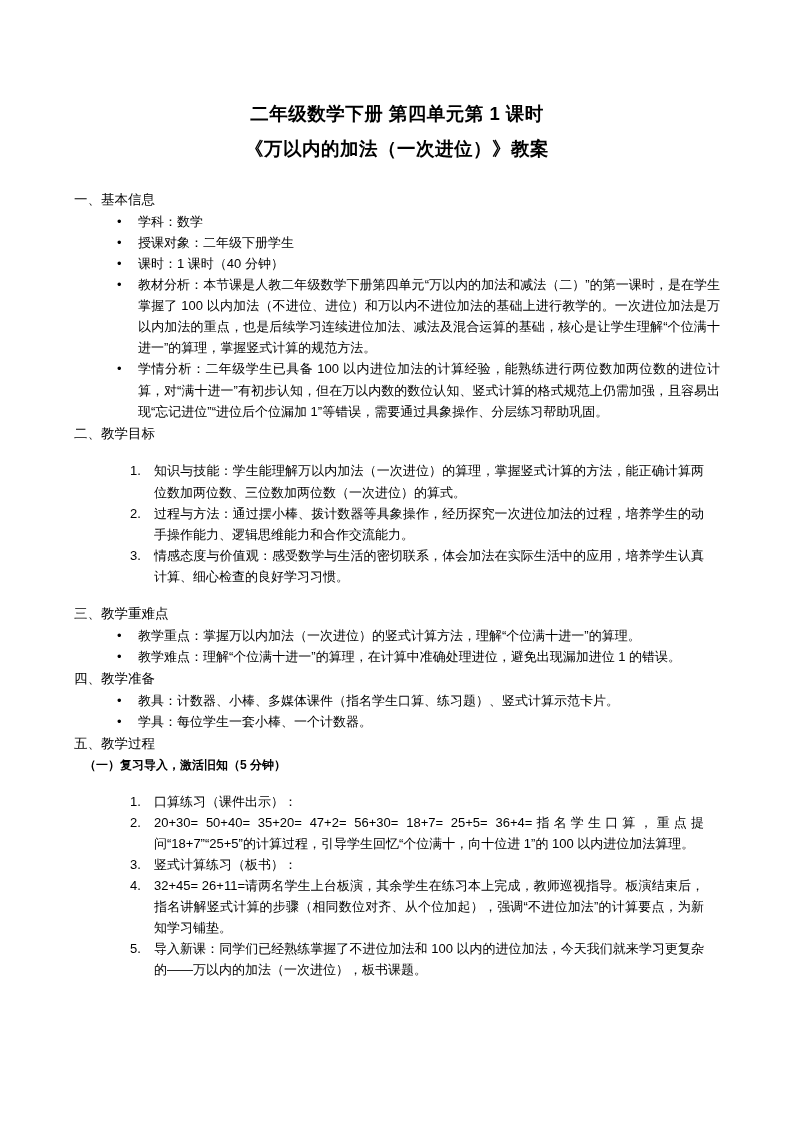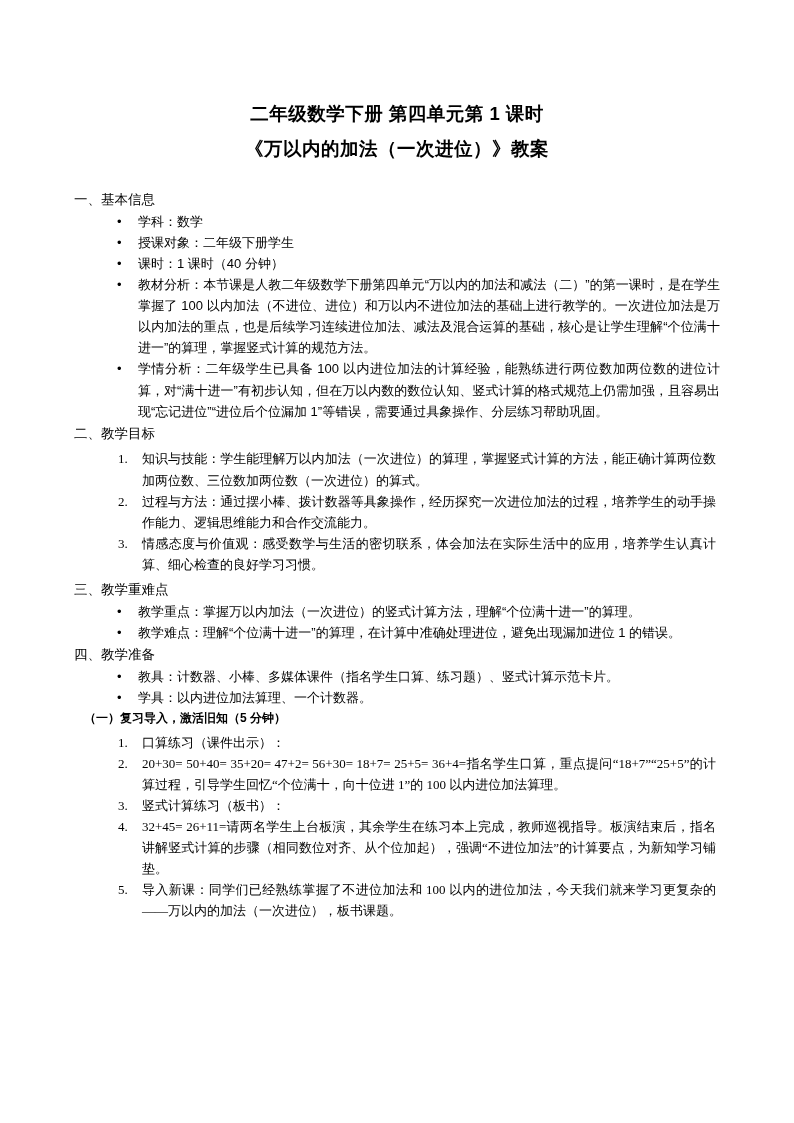--- a/index.html
+++ b/index.html
@@ -55,25 +55,24 @@
     text-align: justify;
   }
   ul.bullets > li::before {
     content: "\2022";
     position: absolute;
     left: -21px;
     top: 0;
     font-size: 13px;
   }
   ol.numbers {
-    margin: 4px;
+    margin: 16px;
     padding-left: 64px;
     list-style: none;
     counter-reset: li;
-    font-family: Liberation Serif, serif;
   }
   ol.numbers > li {
     position: relative;
     margin: 0;
     padding: 0;
     text-align: justify;
     counter-increment: li;
   }
   ol.numbers > li::before {
     content: counter(li) ".";
@@ -113,23 +112,24 @@
 
   <div class="section-head">三、教学重难点</div>
   <ul class="bullets">
     <li>教学重点：掌握万以内加法（一次进位）的竖式计算方法，理解“个位满十进一”的算理。</li>
     <li>教学难点：理解“个位满十进一”的算理，在计算中准确处理进位，避免出现漏加进位 1 的错误。</li>
   </ul>
 
   <div class="section-head">四、教学准备</div>
   <ul class="bullets">
     <li>教具：计数器、小棒、多媒体课件（指名学生口算、练习题）、竖式计算示范卡片。</li>
-    <li>学具：以内进位加法算理、一个计数器。</li>
+    <li>学具：每位学生一套小棒、一个计数器。</li>
   </ul>
 
+  <div class="section-head">五、教学过程</div>
   <div class="sub-head">（一）复习导入，激活旧知（5 分钟）</div>
   <ol class="numbers">
     <li>口算练习（课件出示）：</li>
     <li class="wrap">          20+30=      50+40=     35+20=      47+2=     56+30=      18+7=      25+5=  36+4=指名学生口算，重点提问“18+7”“25+5”的计算过程，引导学生回忆“个位满十，向十位进 1”的 100 以内进位加法算理。</li>
     <li>竖式计算练习（板书）：</li>
     <li>          32+45=   26+11=请两名学生上台板演，其余学生在练习本上完成，教师巡视指导。板演结束后，指名讲解竖式计算的步骤（相同数位对齐、从个位加起），强调“不进位加法”的计算要点，为新知学习铺垫。</li>
     <li>导入新课：同学们已经熟练掌握了不进位加法和 100 以内的进位加法，今天我们就来学习更复杂的——万以内的加法（一次进位），板书课题。</li>
   </ol>
 
 </div>

